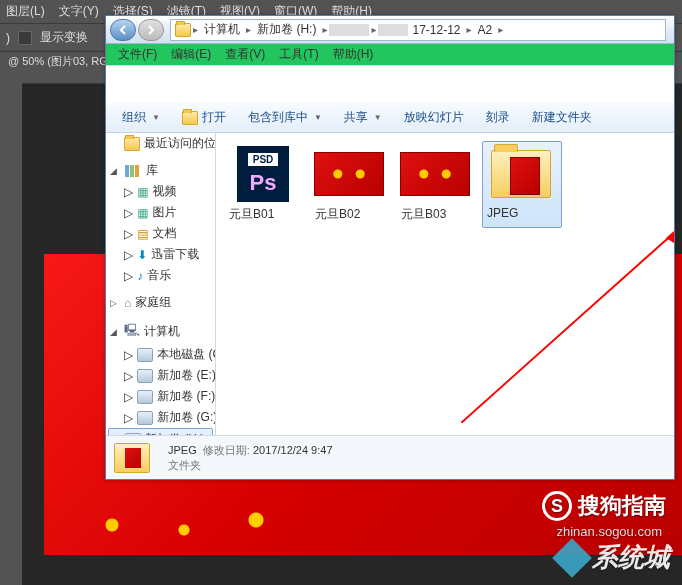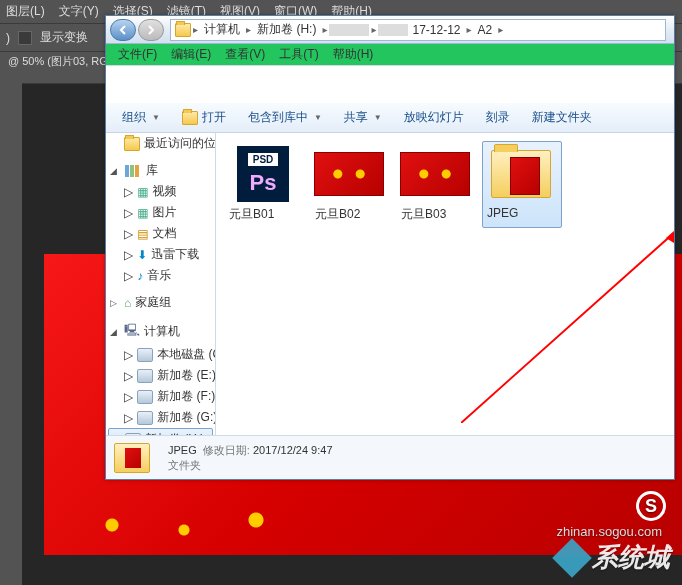--- a/index.html
+++ b/index.html
@@ -101,20 +101,21 @@
   <div class="ps-tab">@ <span>50% (图片03, RGB</span></div>
   <div class="ps-left-tools"></div>
   <div class="ps-ruler-top"></div>
   <div class="ps-black">
     <div class="ps-canvas"></div>
   </div>
 
   
   <div class="watermark1">
     <span class="wm-s">S</span>
+    <span>搜狗指南</span>
     <span class="sub">zhinan.sogou.com</span>
   </div>
   <div class="watermark2">
     <span class="wm-cube"></span>
     <span>系统城</span>
   </div>
 </div>
 
 <div class="explorer">
   <div class="explorer-titlebar">

